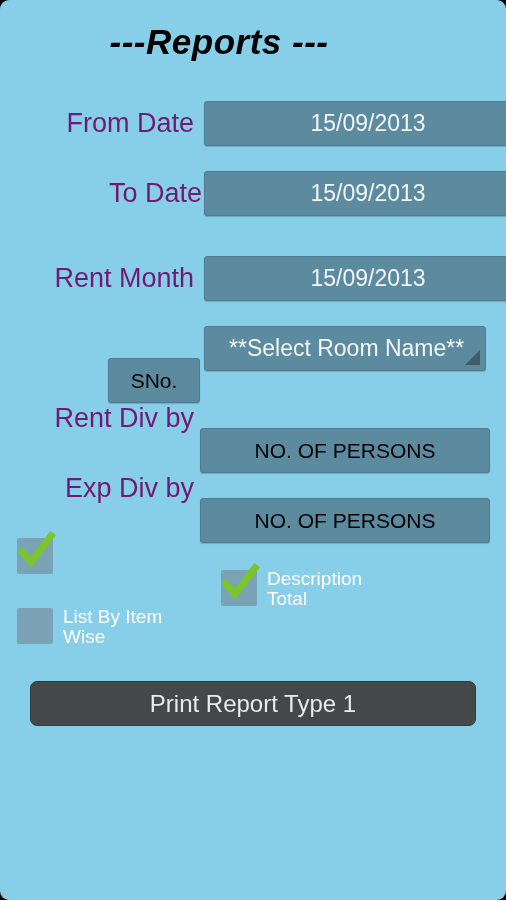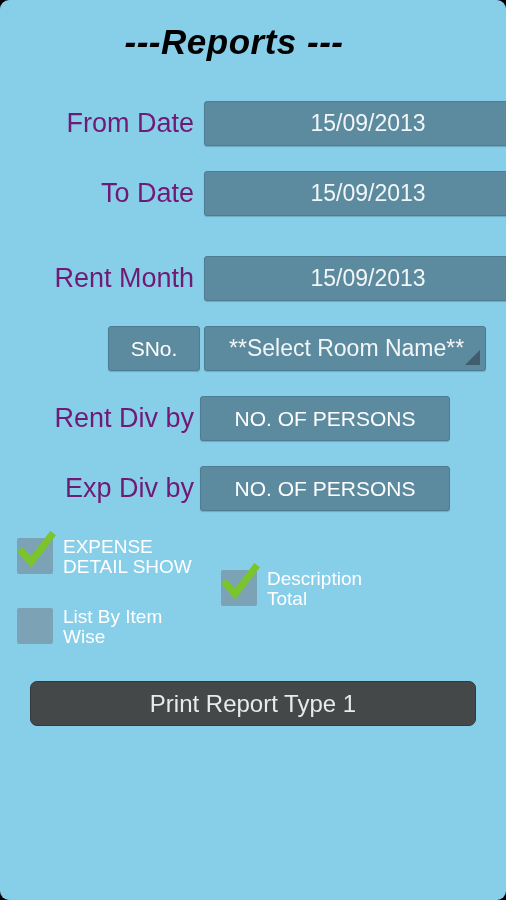--- a/index.html
+++ b/index.html
@@ -15,21 +15,21 @@
     width: 506px;
     height: 900px;
     background: #87cee9;
     border-radius: 9px;
     overflow: hidden;
     box-sizing: border-box;
   }
   
   .title {
     position: absolute;
-    left: 15px;
+    left: 0;
     top: 22px;
     width: 438px;
     text-align: center;
     font-size: 35px;
     font-weight: bold;
     font-style: italic;
     color: #000000;
     letter-spacing: 0.5px;
     white-space: pre;
   }
@@ -51,22 +51,23 @@
     border-radius: 3px;
     box-shadow: 0 1px 1px rgba(0,0,0,0.18);
     color: #f2f6f7;
     font-size: 23px;
     display: flex;
     align-items: center;
     justify-content: center;
     box-sizing: border-box;
   }
   .field.dark-text {
-    color: #ffffff;
+    color: #000000;
     font-size: 21px;
+    margin-top: 32px;
   }
   
   .label-col {
     position: absolute;
     width: 200px;
     left: 0;
     text-align: right;
     padding-right: 6px;
     box-sizing: border-box;
   }
@@ -93,21 +94,21 @@
     right: 5px;
     bottom: 5px;
     width: 0;
     height: 0;
     border-left: 15px solid transparent;
     border-bottom: 15px solid #3f5d6c;
   }
   .div-field {
     position: absolute;
     left: 200px;
-    width: 250px;
+    width: 290px;
     text-align: center;
   }
   
   .check-item {
     position: absolute;
     display: flex;
     align-items: flex-start;
   }
   .checkbox {
     position: relative;
@@ -157,21 +158,21 @@
 <div class="screen">
 
   <div class="title">---Reports ---</div>
 
   <div class="row-label row" style="top:101px; height:45px;">
     <span class="label-col row-label" style="top:0; height:45px; line-height:45px; display:block;">From Date</span>
   </div>
   <div class="field date-field" style="top:101px; height:45px;">15/09/2013</div>
 
   <div class="row-label row" style="top:171px; height:45px;">
-    <span class="label-col row-label" style="top:0; height:45px; line-height:45px; display:block;">To Date</span>
+    <span class="label-col row-label" style="top:0; height:45px; line-height:45px; display:block;margin-left:8px;">To Date</span>
   </div>
   <div class="field date-field" style="top:171px; height:45px;">15/09/2013</div>
 
   <div class="row-label row" style="top:256px; height:45px;">
     <span class="label-col row-label" style="top:0; height:45px; line-height:45px; display:block;padding-left:24px;">Rent Month</span>
   </div>
   <div class="field date-field" style="top:256px; height:45px;">15/09/2013</div>
 
   <div class="field dark-text sno-btn" style="top:326px; height:45px;">SNo.</div>
   <div class="field spinner" style="top:326px; height:45px; position:absolute;">
@@ -188,22 +189,20 @@
     <span class="label-col row-label" style="top:0; height:45px; line-height:45px; display:block;">Exp Div by</span>
   </div>
   <div class="field dark-text div-field" style="top:466px; height:45px;">NO. OF PERSONS</div>
 
   <div class="check-item" style="left:17px; top:538px;">
     <span class="checkbox">
       <svg class="tick" viewBox="0 0 42 42">
         <path d="M7 21 L16 31 L36 5" fill="none" stroke="#7ac52c" stroke-width="7" stroke-linecap="square" stroke-linejoin="miter"></path>
       </svg>
     </span>
-    <span class="check-label">EXPENSE
-DETAIL SHOW</span>
   </div>
 
   <div class="check-item" style="left:221px; top:542px;margin-top:28px;">
     <span class="checkbox">
       <svg class="tick" viewBox="0 0 42 42">
         <path d="M7 21 L16 31 L36 5" fill="none" stroke="#7ac52c" stroke-width="7" stroke-linecap="square" stroke-linejoin="miter"></path>
       </svg>
     </span>
     <span class="check-label">Description
 Total</span>

